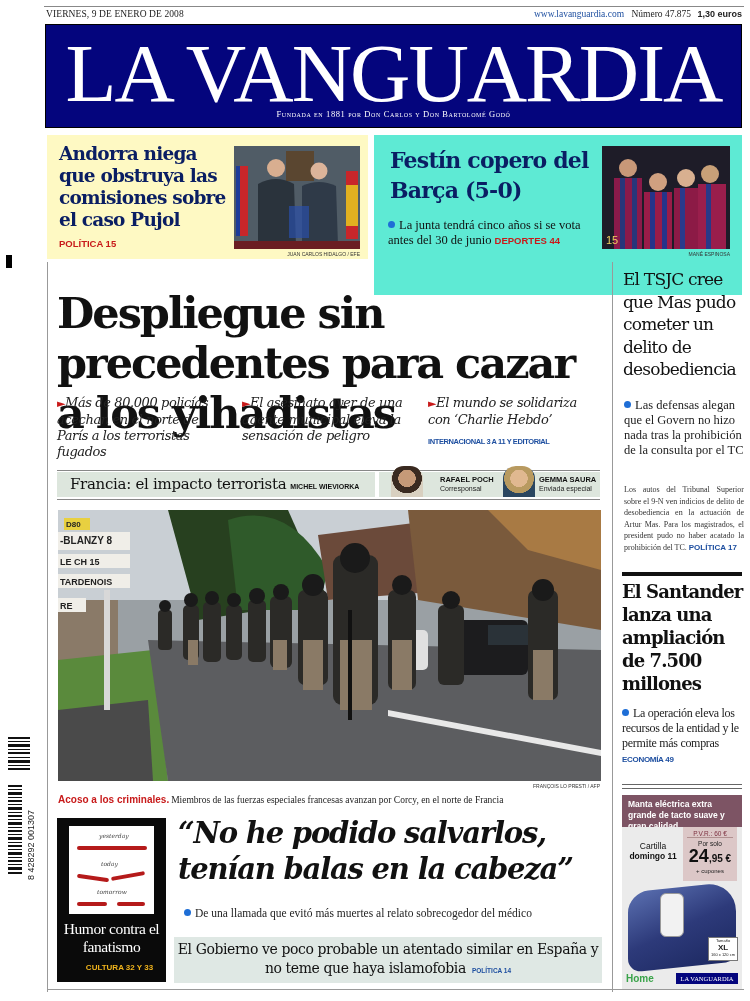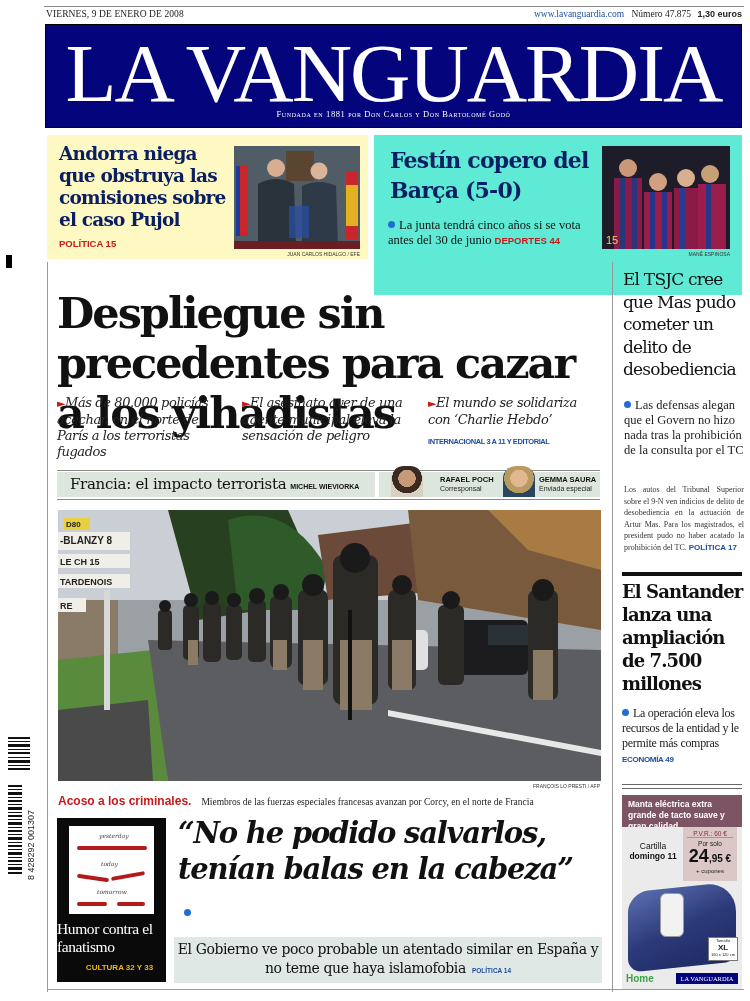--- a/index.html
+++ b/index.html
@@ -66,28 +66,28 @@
   .rp2 { left: 124px; background: radial-gradient(circle at 50% 40%, #e0b890 0 35%, #b89a60 36% 60%, #2a4660 61%); }
   .reporter { position: absolute; top: 3px; font-family: "Liberation Sans", sans-serif; font-size: 7px; line-height: 9px; color: #222; }
   .reporter b { display: block; font-size: 7.5px; color: #111; }
   .rep1 { left: 61px; }
   .rep2 { left: 160px; }
 
   
   .main-photo { left: 58px; top: 510px; width: 543px; height: 271px; overflow: hidden; background: #6f6e6b; }
   .photo-credit { left: 440px; top: 783px; width: 160px; text-align: right; font-family: "Liberation Sans", sans-serif; font-size: 5px; color: #333; }
   .caption { left: 58px; top: 794px; width: 545px; font-family: "Liberation Serif", serif; font-size: 9.5px; color: #222; white-space: nowrap; }
-  .caption b { font-family: "Liberation Sans", sans-serif; font-size: 12px; color: #c81a1a; margin-right: 10px; }
+  .caption b { font-family: "Liberation Sans", sans-serif; font-size: 10px; color: #c81a1a; margin-right: 2px; }
 
   
   .cartoon { left: 57px; top: 818px; width: 109px; height: 164px; background: #0a0a0a; }
   .cartoon-art { position: absolute; left: 12px; top: 8px; width: 85px; height: 88px; background: #fff; }
   .pen { position: absolute; height: 4px; background: #b51a1a; border-radius: 2px; }
   .pen-label { position: absolute; font-family: "DejaVu Serif", serif; font-style: italic; font-size: 6px; color: #444; }
-  .cartoon-title { position: absolute; left: 0; right: 0; top: 102px; color: #fff; font-family: "Liberation Serif", serif; font-size: 15.5px; line-height: 18px; letter-spacing: -0.4px; }
+  .cartoon-title { position: absolute; left: 0; right: 0; top: 102px; text-align: center; color: #fff; font-family: "Liberation Serif", serif; font-size: 15.5px; line-height: 18px; letter-spacing: -0.4px; }
   .cartoon-sec { position: absolute; left: 0; right: 0; top: 145px; text-align: center; font-family: "Liberation Sans", sans-serif; font-weight: bold; font-size: 8px; color: #f0b41c; margin-left: 16px; }
 
   .quote { left: 178px; top: 815px; width: 425px; font-family: "DejaVu Serif", serif; font-style: italic; font-weight: bold; font-size: 29px; line-height: 36px; letter-spacing: -1.2px; color: #111; }
   .quote-sub { left: 184px; top: 907px; width: 420px; font-family: "Liberation Serif", serif; font-size: 11.5px; color: #222; white-space: nowrap; }
 
   .gov-box { left: 174px; top: 937px; width: 428px; height: 46px; background: #dfe8e4; text-align: center; }
   .gov-text { position: absolute; left: 0; right: 0; top: 3px; font-family: "DejaVu Serif", serif; font-size: 14px; line-height: 19px; letter-spacing: -0.4px; color: #111; }
   .gov-text .sec-blue { font-size: 6.5px; margin-left: 2px; letter-spacing: 0; }
 
   
@@ -348,21 +348,21 @@
     <span class="pen-label" style="left:28px; top:62px;">tomorrow</span>
     <div class="pen" style="left:8px; top:76px; width:30px;"></div>
     <div class="pen" style="left:48px; top:76px; width:28px;"></div>
   </div>
   <div class="cartoon-title">Humor contra el fanatismo</div>
   <div class="cartoon-sec">CULTURA 32 Y 33</div>
 </div>
 
 <div class="abs quote">“No he podido salvarlos, tenían balas en la cabeza”</div>
 <div class="abs quote-sub">
-  <span class="dot"></span>
+  <span class="dot"></span><span>De una llamada que evitó más muertes al relato sobrecogedor del médico</span>
 </div>
 
 <div class="abs gov-box">
   <div class="gov-text">
     <span>El Gobierno ve poco probable un atentado similar en España y no teme que haya islamofobia</span>
     <span class="sec-blue">POLÍTICA 14</span>
   </div>
 </div>
 
 <div class="abs side-h1">El TSJC cree que Mas pudo cometer un delito de desobediencia</div>

